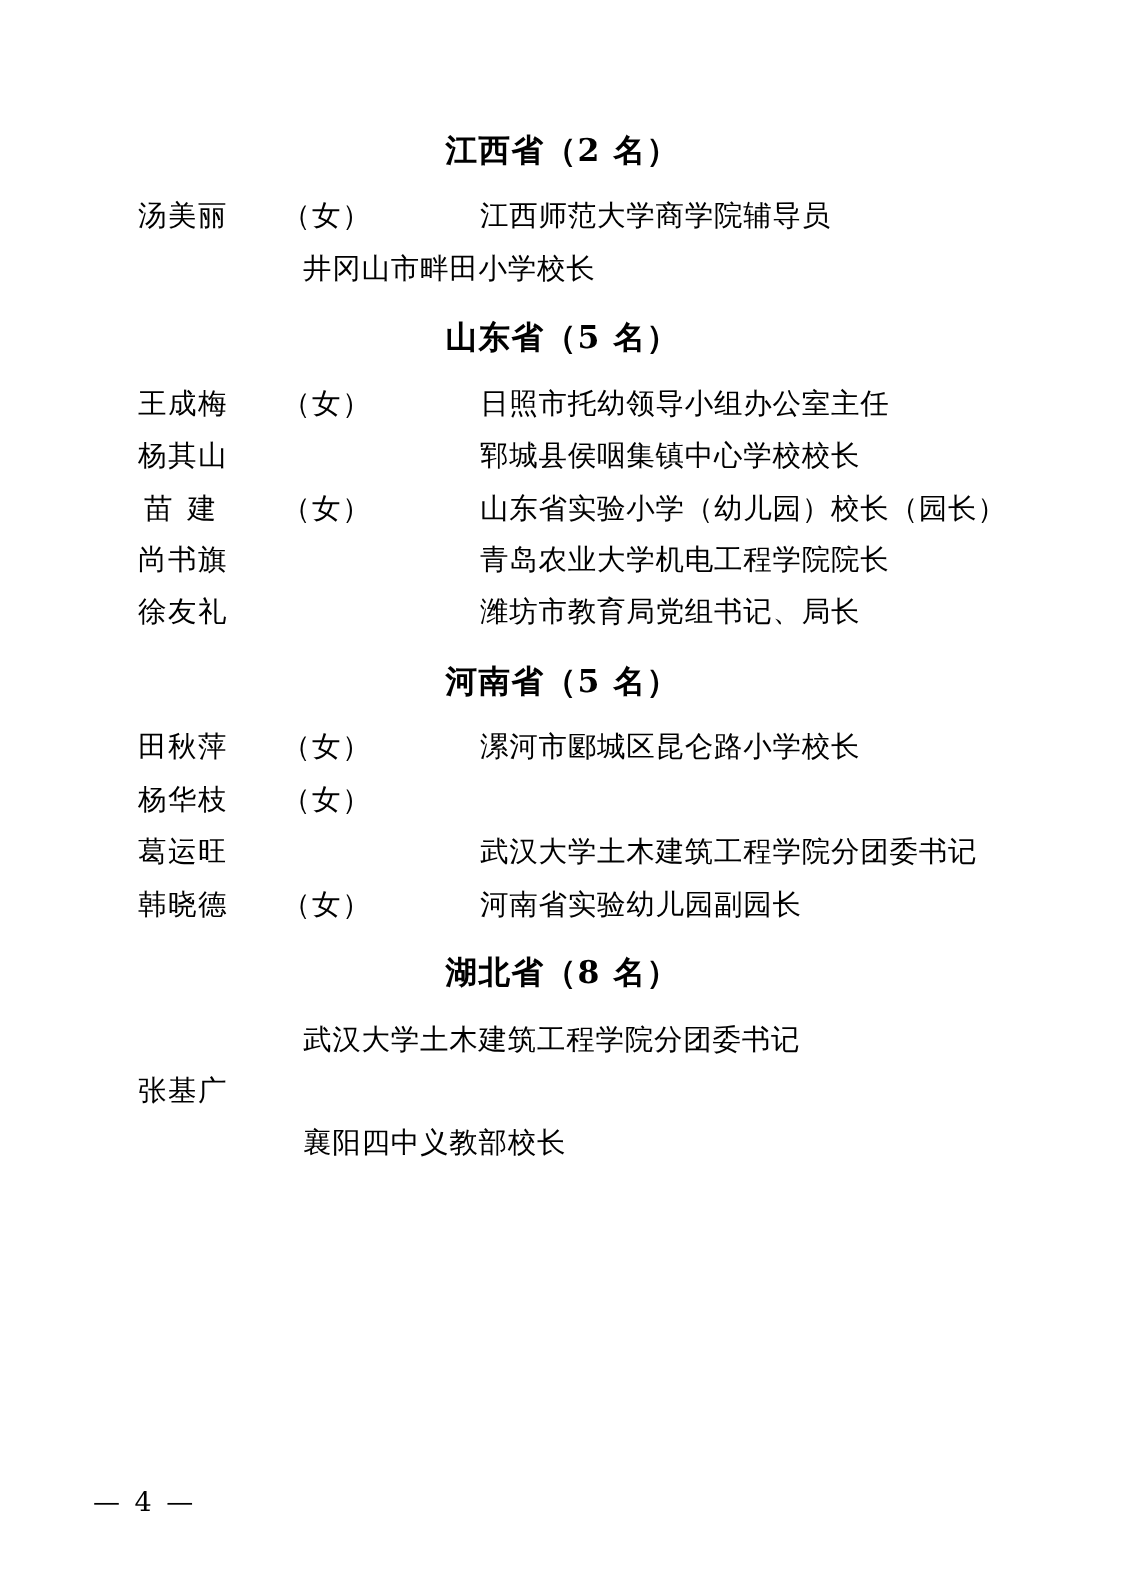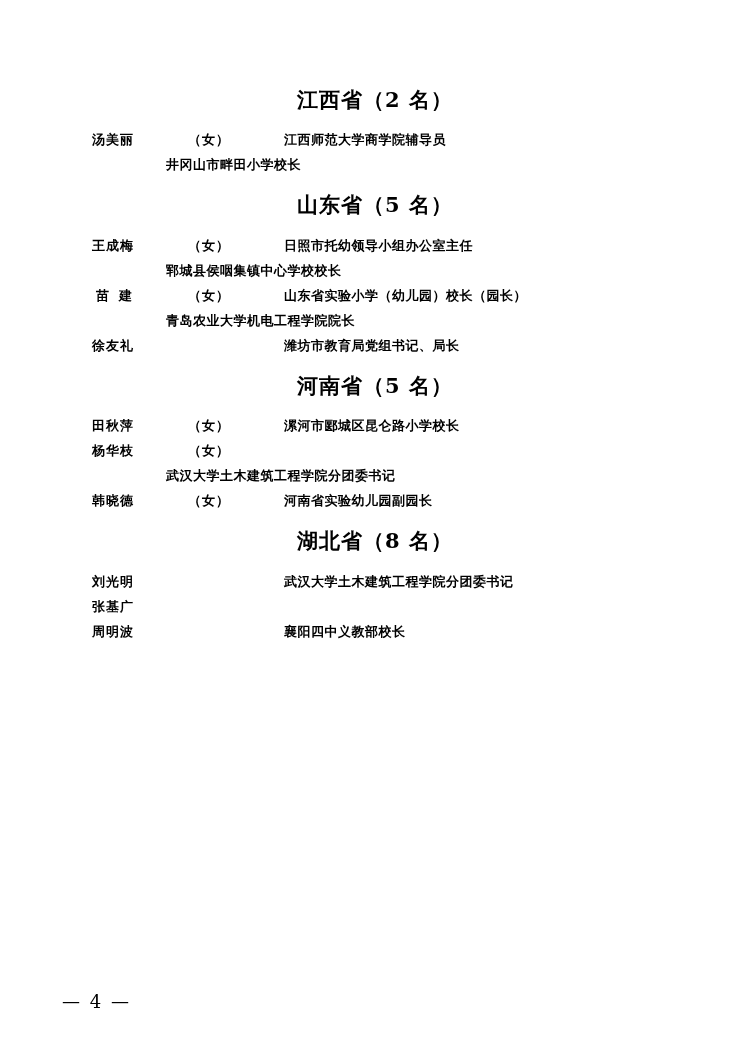--- a/index.html
+++ b/index.html
@@ -35,24 +35,23 @@
     line-height: 1.3;
   }
   .entry-list {
     margin: 0;
     padding: 0;
     list-style: none;
   }
   .entry {
     display: flex;
     align-items: flex-start;
-    font-size: 13px;
+    font-size: 19px;
     line-height: 1.62;
     padding: 2px 0;
-    font-weight: bold;
   }
   .entry-name {
     flex: 0 0 118px;
     padding-left: 22px;
     box-sizing: border-box;
     letter-spacing: 1px;
     white-space: nowrap;
   }
   .entry-name.spaced {
     letter-spacing: 10px;
@@ -62,20 +61,21 @@
     flex: 0 0 96px;
     box-sizing: border-box;
     text-align: left;
     letter-spacing: 1px;
     white-space: nowrap;
   }
   .entry-title {
     flex: 1 1 auto;
     letter-spacing: 0.5px;
     word-break: break-all;
+    margin-left: 36px;
   }
   .page-footer {
     position: absolute;
     left: 0;
     bottom: 48px;
     width: 750px;
     text-align: left;
     padding-left: 62px;
     box-sizing: border-box;
     font-size: 18px;
@@ -104,29 +104,31 @@
 
   <div class="section">
     <div class="section-heading">山东省（5 名）</div>
     <ul class="entry-list">
       <li class="entry">
         <span class="entry-name">王成梅</span>
         <span class="entry-gender">（女）</span>
         <span class="entry-title">日照市托幼领导小组办公室主任</span>
       </li>
       <li class="entry">
+        <span class="entry-name">杨其山</span>
         <span class="entry-gender"></span>
         <span class="entry-title">郓城县侯咽集镇中心学校校长</span>
       </li>
       <li class="entry">
         <span class="entry-name spaced">苗建</span>
         <span class="entry-gender">（女）</span>
         <span class="entry-title">山东省实验小学（幼儿园）校长（园长）</span>
       </li>
       <li class="entry">
+        <span class="entry-name">尚书旗</span>
         <span class="entry-gender"></span>
         <span class="entry-title">青岛农业大学机电工程学院院长</span>
       </li>
       <li class="entry">
         <span class="entry-name">徐友礼</span>
         <span class="entry-gender"></span>
         <span class="entry-title">潍坊市教育局党组书记、局长</span>
       </li>
     </ul>
   </div>
@@ -137,45 +139,44 @@
       <li class="entry">
         <span class="entry-name">田秋萍</span>
         <span class="entry-gender">（女）</span>
         <span class="entry-title">漯河市郾城区昆仑路小学校长</span>
       </li>
       <li class="entry">
         <span class="entry-name">杨华枝</span>
         <span class="entry-gender">（女）</span>
       </li>
       <li class="entry">
+        <span class="entry-name">葛运旺</span>
         <span class="entry-gender"></span>
         <span class="entry-title">武汉大学土木建筑工程学院分团委书记</span>
       </li>
       <li class="entry">
         <span class="entry-name">韩晓德</span>
         <span class="entry-gender">（女）</span>
         <span class="entry-title">河南省实验幼儿园副园长</span>
       </li>
     </ul>
   </div>
 
   <div class="section">
     <div class="section-heading">湖北省（8 名）</div>
     <ul class="entry-list">
       <li class="entry">
-        <span class="entry-name">刘光明</span>
         <span class="entry-gender"></span>
         <span class="entry-title">武汉大学土木建筑工程学院分团委书记</span>
       </li>
       <li class="entry">
         <span class="entry-name">张基广</span>
         <span class="entry-gender"></span>
       </li>
       <li class="entry">
-        <span class="entry-name">周明波</span>
         <span class="entry-gender"></span>
         <span class="entry-title">襄阳四中义教部校长</span>
       </li>
     </ul>
   </div>
 
   <div class="page-footer">— 4 —</div>
 
 </div>
 

